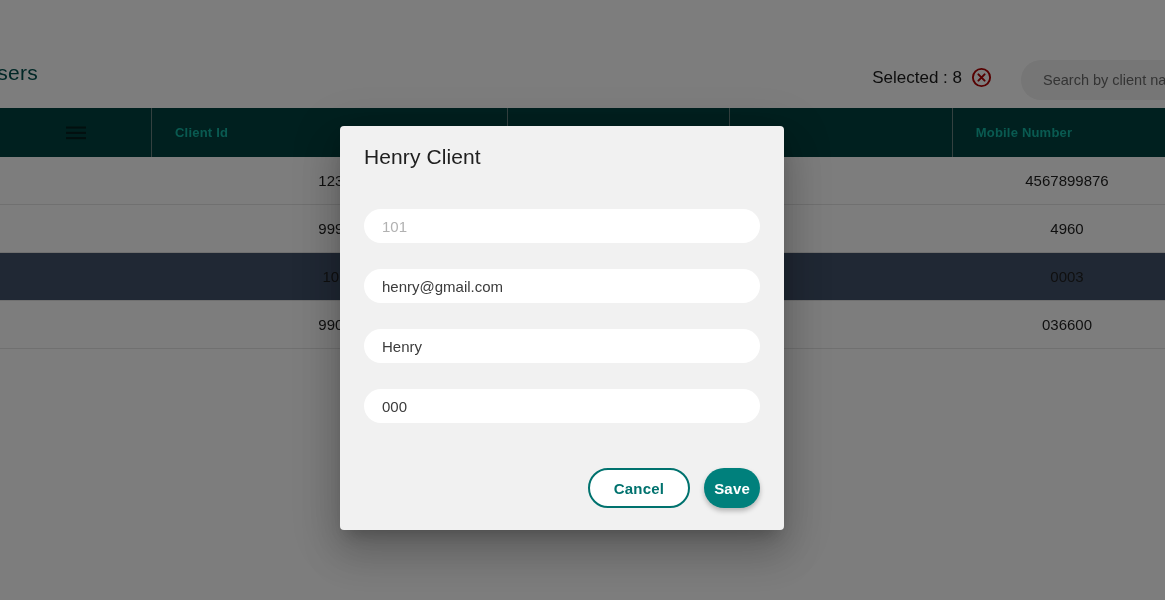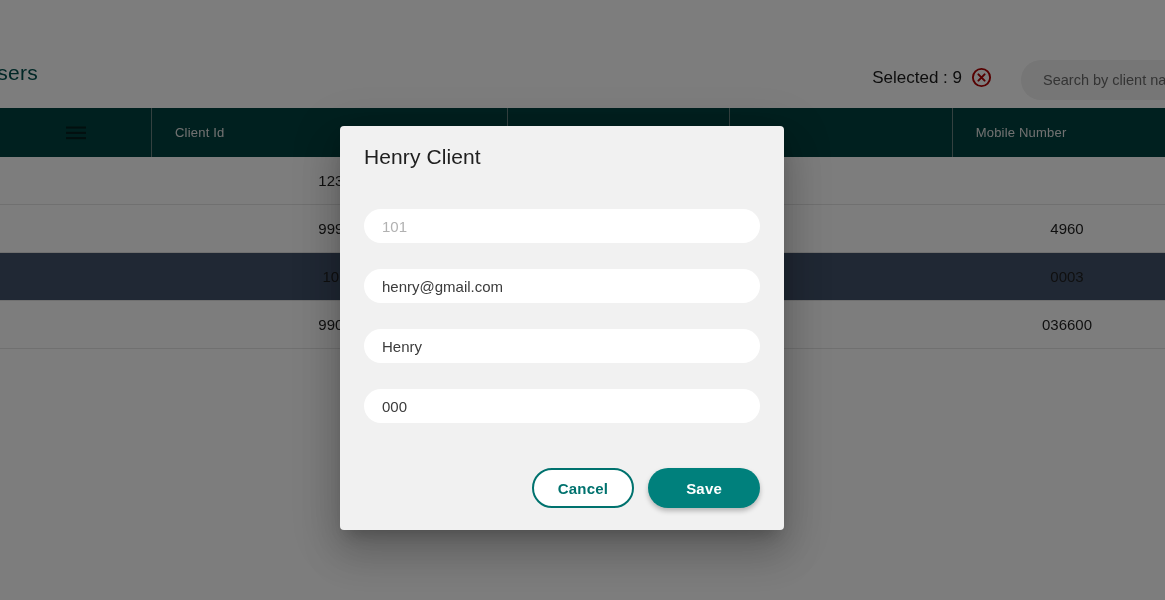--- a/index.html
+++ b/index.html
@@ -89,22 +89,22 @@
     height: 49px;
     background: #00433f;
     display: flex;
     align-items: center;
   }
   .th {
     height: 49px;
     display: flex;
     align-items: center;
     font-size: 13px;
-    font-weight: normal;
-    color: #e5e5e5;
+    font-weight: bold;
+    color: #14b8a6;
     letter-spacing: .2px;
     padding-left: 24px;
     position: relative;
   }
   .th + .th::before,
   .th-sel + .th::before {
     content: "";
     position: absolute;
     left: 0; top: 0;
     width: 1px; height: 49px;
@@ -223,39 +223,39 @@
   }
   .btn-cancel {
     height: 40px;
     padding: 0 24px;
     background: #ffffff;
     color: #00726e;
     border: 2px solid #00726e;
   }
   .btn-save {
     height: 40px;
-    padding: 0 38px;
+    padding: 0 10px;
     background: #00807c;
     color: #ffffff;
     border: none;
     box-shadow: 0 3px 5px rgba(0,0,0,.25);
   }
 </style>
 </head>
 <body>
 
 <div id="app">
 
   <div class="page">
 
     <div class="topbar">
       <div class="page-title">Users</div>
 
       <div class="selected-wrap">
-        <span class="selected-label">Selected : 9</span>
+        <span class="selected-label">Selected : 8</span>
         <span class="clear-selection-icon">
           <svg width="21" height="21" viewBox="0 0 21 21">
             <circle cx="10.5" cy="10.5" r="8.6" fill="none" stroke="#b00000" stroke-width="1.9"></circle>
             <path d="M7.4 7.4 L13.6 13.6 M13.6 7.4 L7.4 13.6" stroke="#b00000" stroke-width="2" stroke-linecap="round"></path>
           </svg>
         </span>
       </div>
 
       <input class="search-field" type="text" placeholder="Search by client name" style="">
     </div>
@@ -276,20 +276,21 @@
         <div class="th th-c"></div>
         <div class="th th-mobile">Mobile Number</div>
       </div>
 
       <div class="tbody">
         <div class="trow">
           <div class="td td-sel"></div>
           <div class="td td-clientid">1234</div>
           <div class="td td-b"></div>
           <div class="td td-c"></div>
+          <div class="td td-mobile">4567899876</div>
         </div>
         <div class="trow">
           <div class="td td-sel"></div>
           <div class="td td-clientid">9999</div>
           <div class="td td-b"></div>
           <div class="td td-c"></div>
           <div class="td td-mobile">4960</div>
         </div>
         <div class="trow selected">
           <div class="td td-sel"></div>

